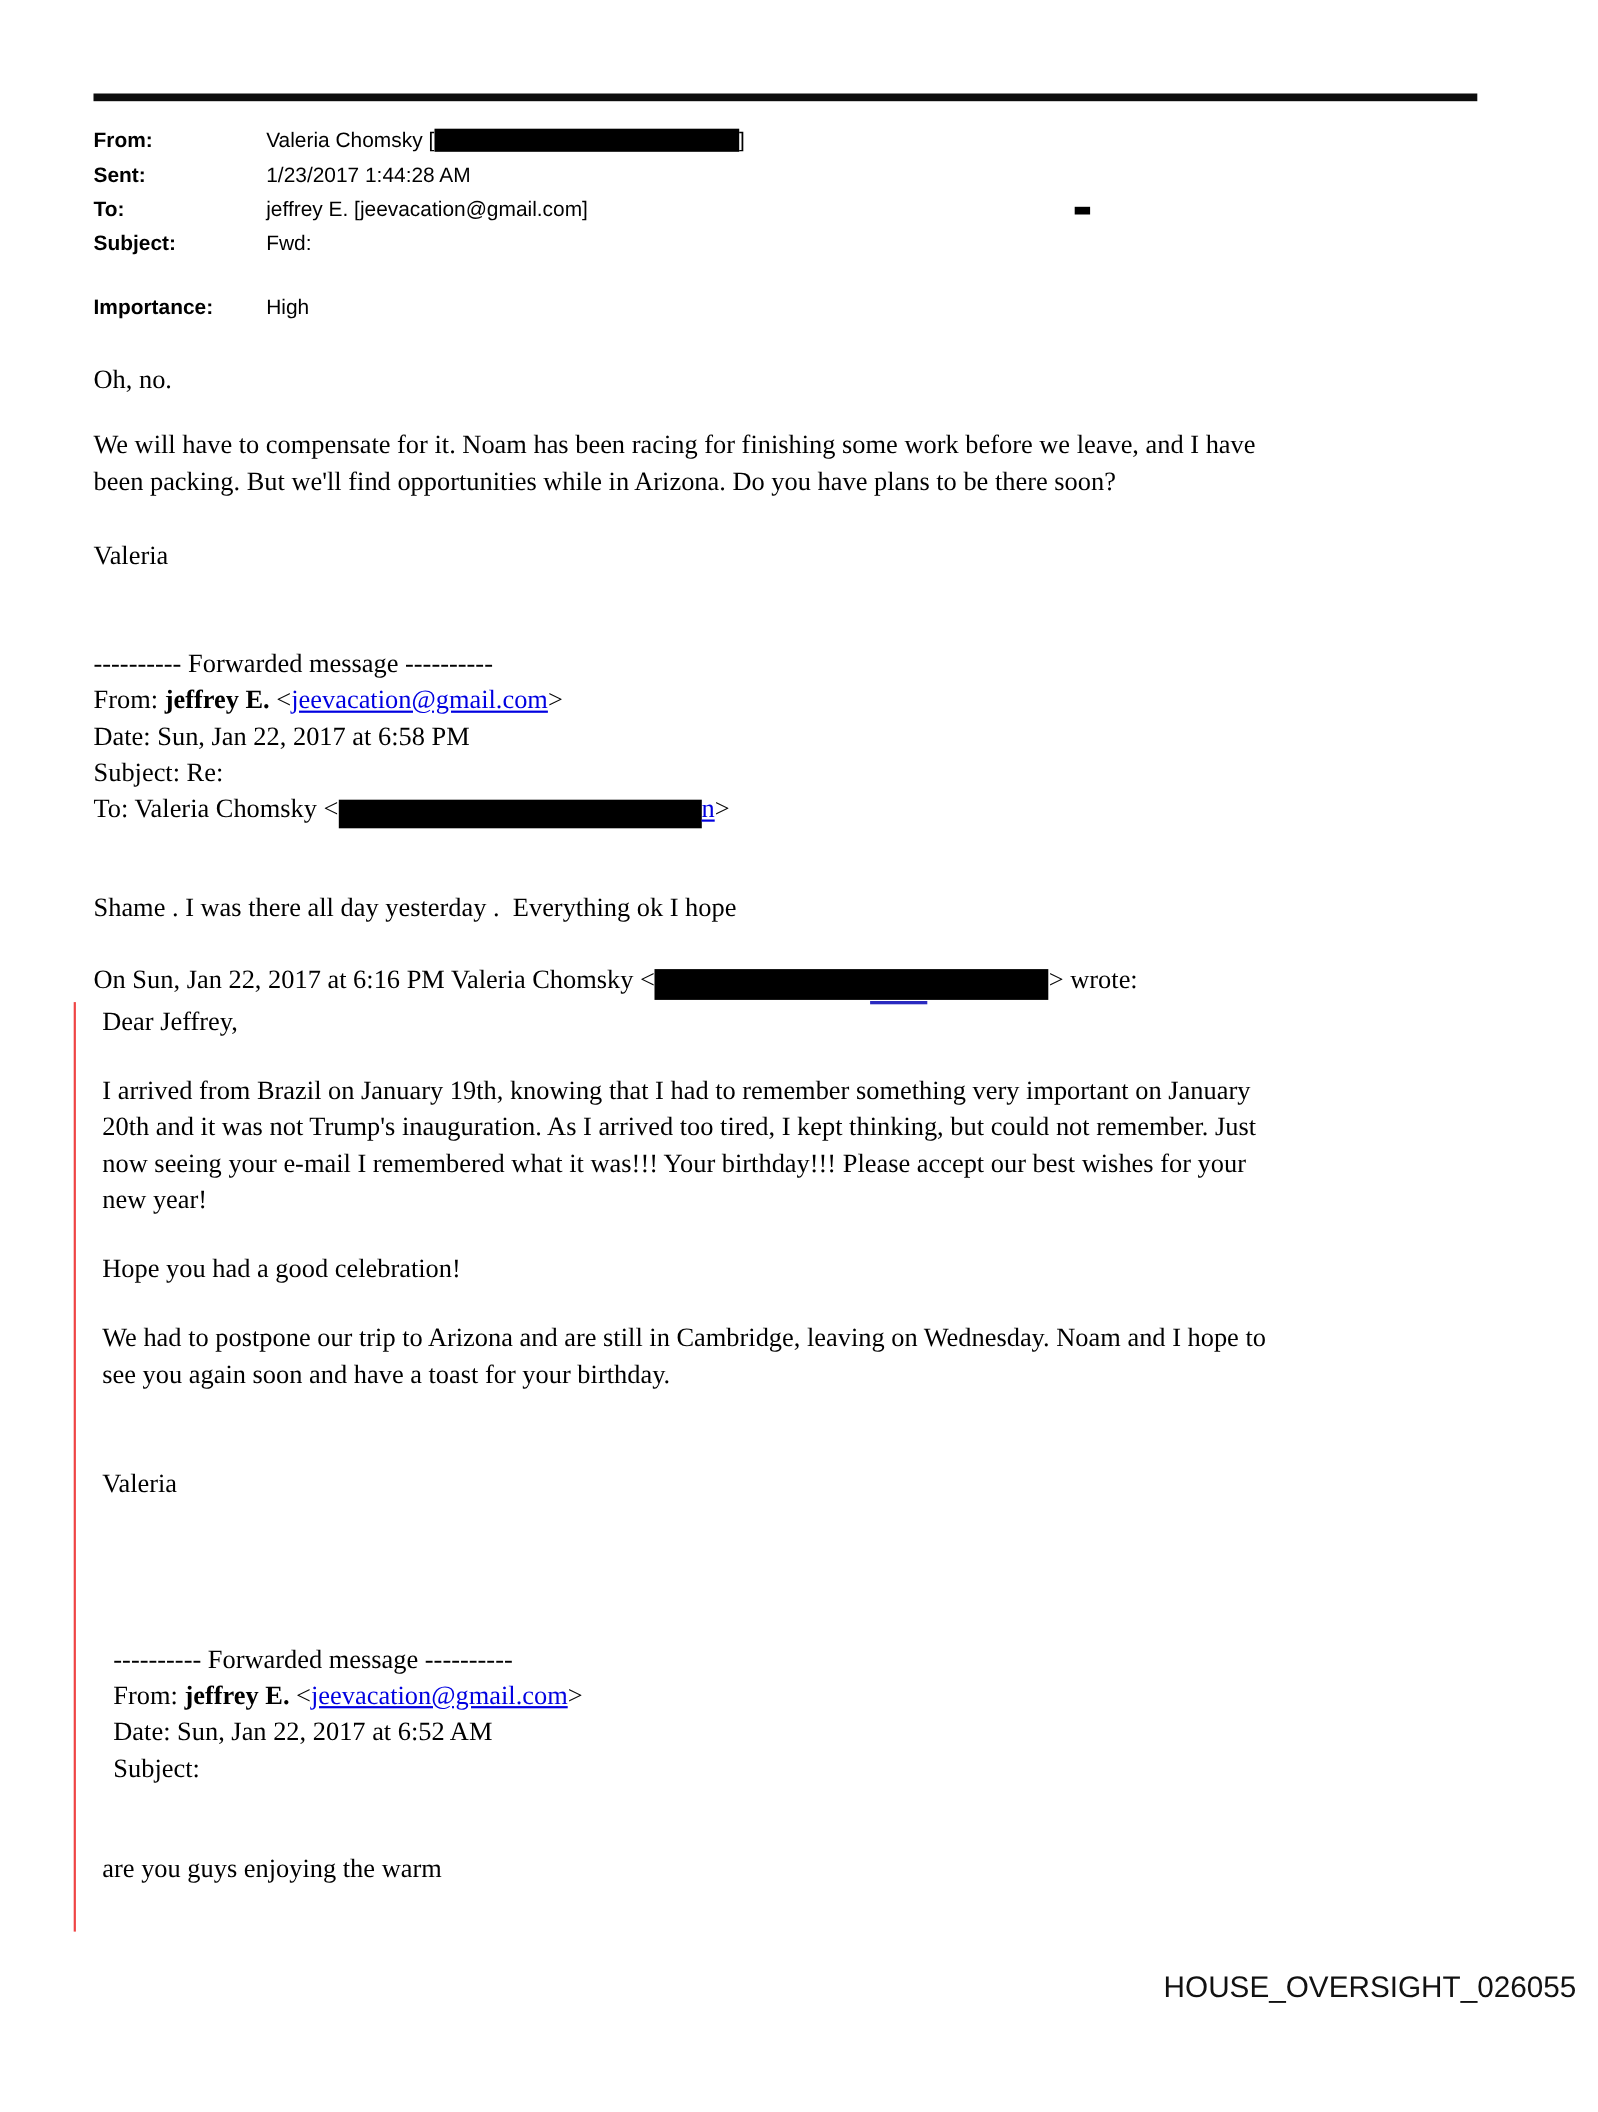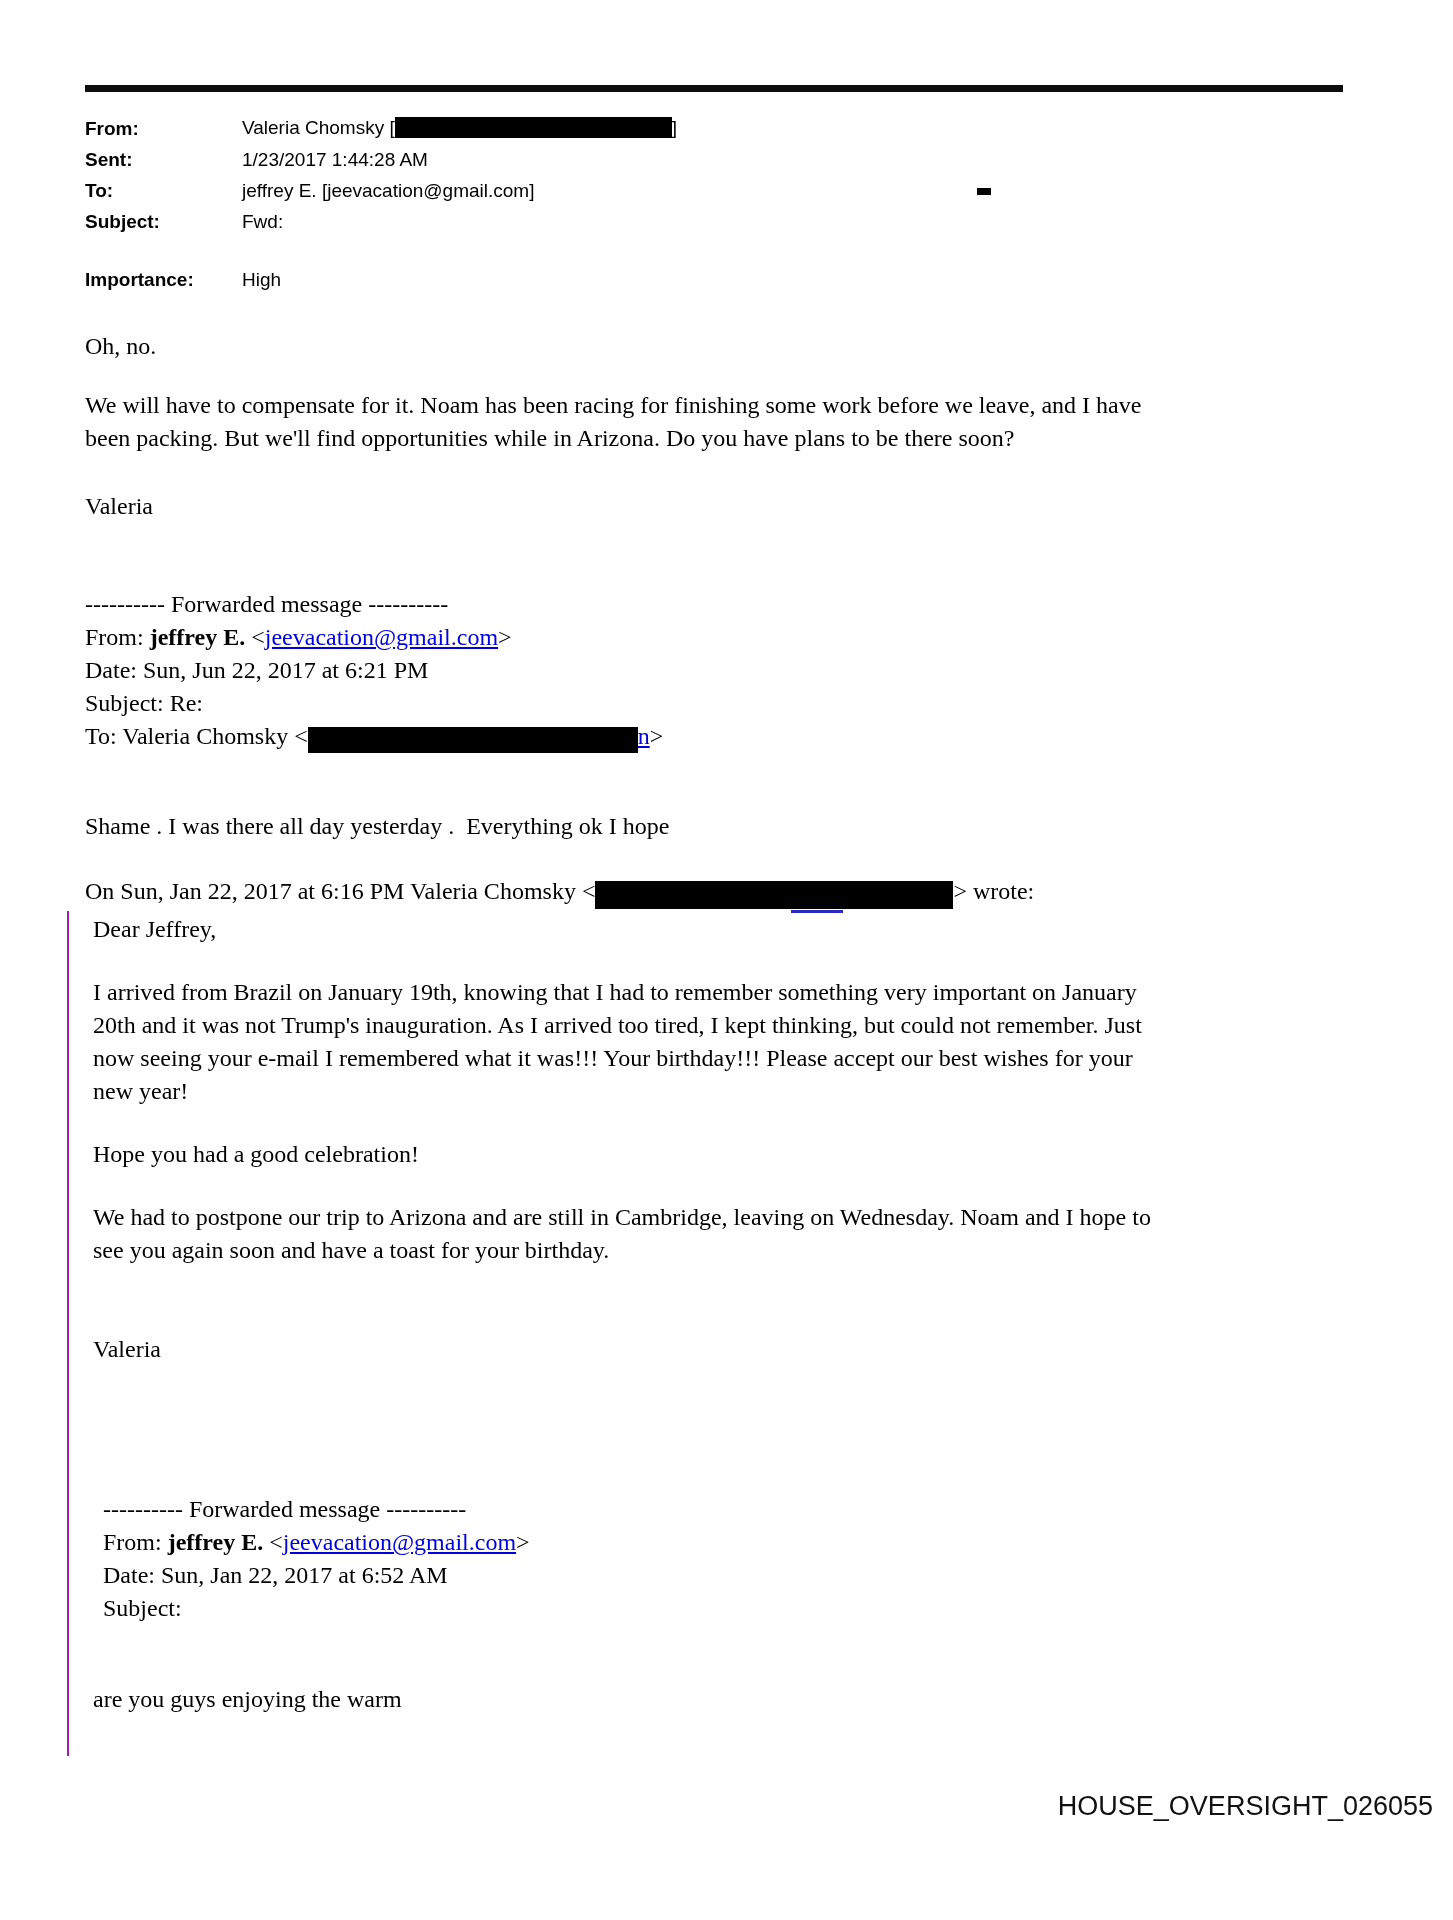--- a/index.html
+++ b/index.html
@@ -38,21 +38,21 @@
   .b{font-weight:bold;}
   .maillink{color:#0000e0;text-decoration:underline;}
   .peek-n{color:#0000e0;text-decoration:underline;}
 
   .mt-p1{margin-top:26px;}
   .mt-sig1{margin-top:35px;}
   .mt-fwd1{margin-top:65px;}
   .mt-shame{margin-top:57px;}
   .mt-onsun{margin-top:32px;}
   .quote{
-    border-left:2px solid #a21caf;
+    border-left:2px solid #ef4444;
     margin-left:-18px;padding-left:24px;
     margin-top:3px;padding-top:2px;padding-bottom:40px;
   }
   .mt-qp1{margin-top:30px;}
   .mt-hope{margin-top:30px;}
   .mt-qp3{margin-top:30px;}
   .mt-sig2{margin-top:66px;}
   .fwd2{margin-top:127px;margin-left:10px;}
   .mt-closing{margin-top:58px;}
 
@@ -85,21 +85,21 @@
     <div class="mt-p1">
       <div class="line">We will have to compensate for it. Noam has been racing for finishing some work before we leave, and I have</div>
       <div class="line">been packing. But we'll find opportunities while in Arizona. Do you have plans to be there soon?</div>
     </div>
 
     <div class="line mt-sig1">Valeria</div>
 
     <div class="mt-fwd1">
       <div class="line">---------- Forwarded message ----------</div>
       <div class="line"><span>From: </span><span class="b">jeffrey E.</span><span> &lt;</span><a href="#" class="maillink">jeevacation@gmail.com</a><span>&gt;</span></div>
-      <div class="line">Date: Sun, Jun 22, 2017 at 6:21 PM</div>
+      <div class="line">Date: Sun, Jan 22, 2017 at 6:58 PM</div>
       <div class="line">Subject: Re:</div>
       <div class="line"><span>To: Valeria Chomsky &lt;</span><span class="redact redact-to1"></span><span class="peek-n">n</span><span>&gt;</span></div>
     </div>
 
     <div class="line mt-shame">Shame . I was there all day yesterday .  Everything ok I hope</div>
 
     <div class="line mt-onsun"><span>On Sun, Jan 22, 2017 at 6:16 PM Valeria Chomsky &lt;</span><span class="redact redact-onsun"><span class="peek-under"></span></span><span>&gt; wrote:</span></div>
 
     <div class="quote">
       <div class="line">Dear Jeffrey,</div>

